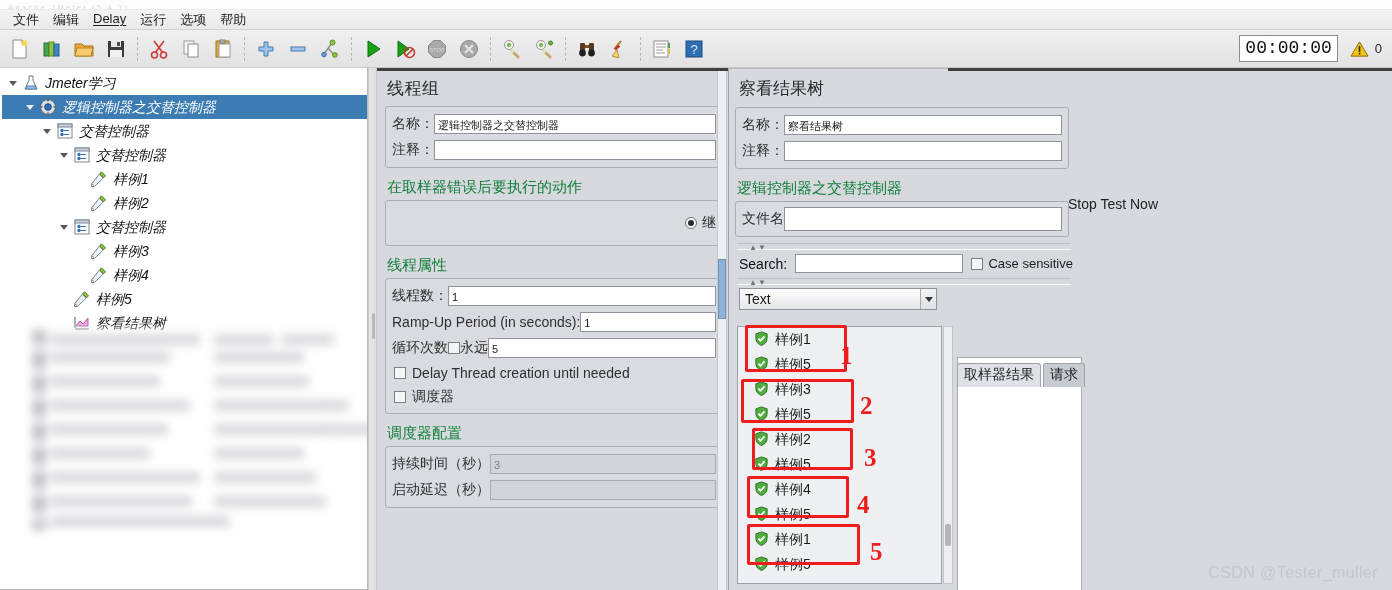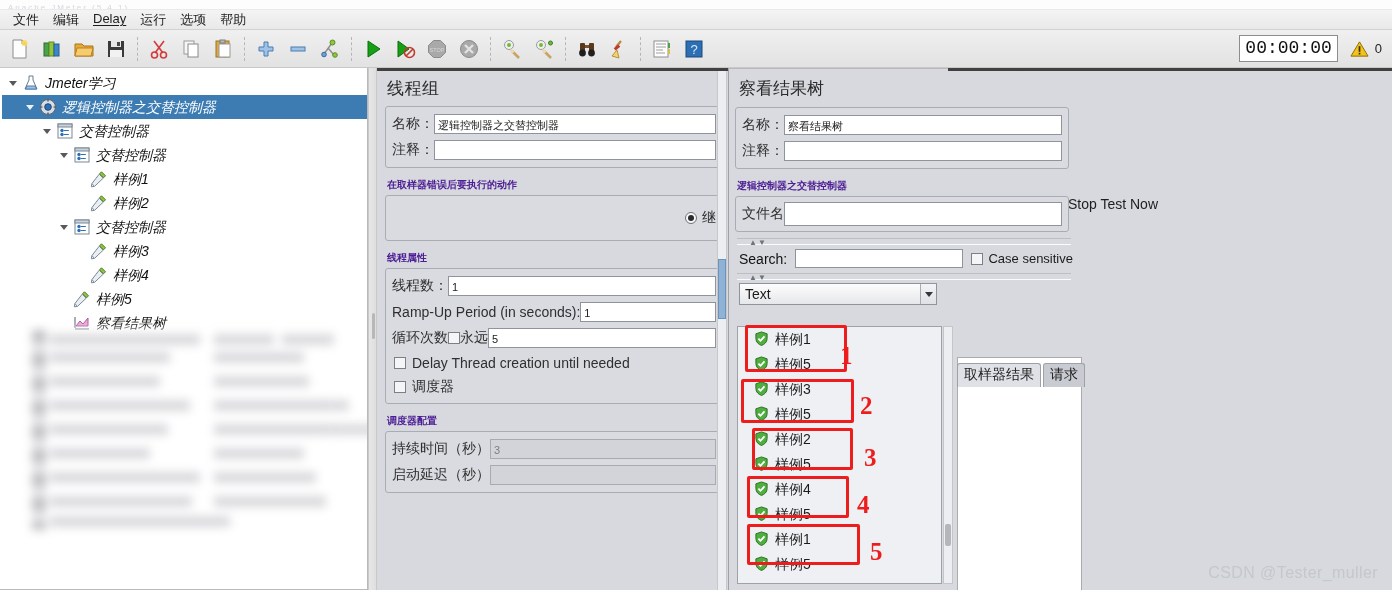--- a/index.html
+++ b/index.html
@@ -148,21 +148,21 @@
   }
   .frow { display: flex; align-items: center; height: 26px; }
   .flabel { font-size: 14px; color: #2f2f2f; white-space: nowrap; }
   .flabel.en { font-size: 14px; }
   .finput {
     flex: 1; height: 20px; background: #ffffff;
     border: 1px solid #8f949c; font-size: 11px; color: #222;
     padding: 1px 3px; line-height: 18px; overflow: hidden; white-space: nowrap;
   }
   .finput.disabled { background: #d2d4d9; color: #7c7f85; border-color: #a7aab0; }
-  .section-title { font-size: 10px; font-weight: bold; color: #4c1d95; padding: 4px 0 3px 10px; }
+  .section-title { font-size: 15px; font-weight: normal; color: #15803d; padding: 4px 0 3px 10px; }
   .radio-row { display: flex; align-items: center; justify-content: flex-end; height: 44px; padding-right: 6px; gap: 5px; }
   .radio {
     width: 12px; height: 12px; border-radius: 50%;
     border: 1px solid #6e7279; background: #f6f7f8;
     display: inline-flex; align-items: center; justify-content: center;
   }
   .radio .dot { width: 6px; height: 6px; border-radius: 50%; background: #2a2a2a; }
   .cbox {
     width: 12px; height: 12px; border: 1px solid #7b7f86; background: #f4f5f7;
     display: inline-block; vertical-align: middle;

